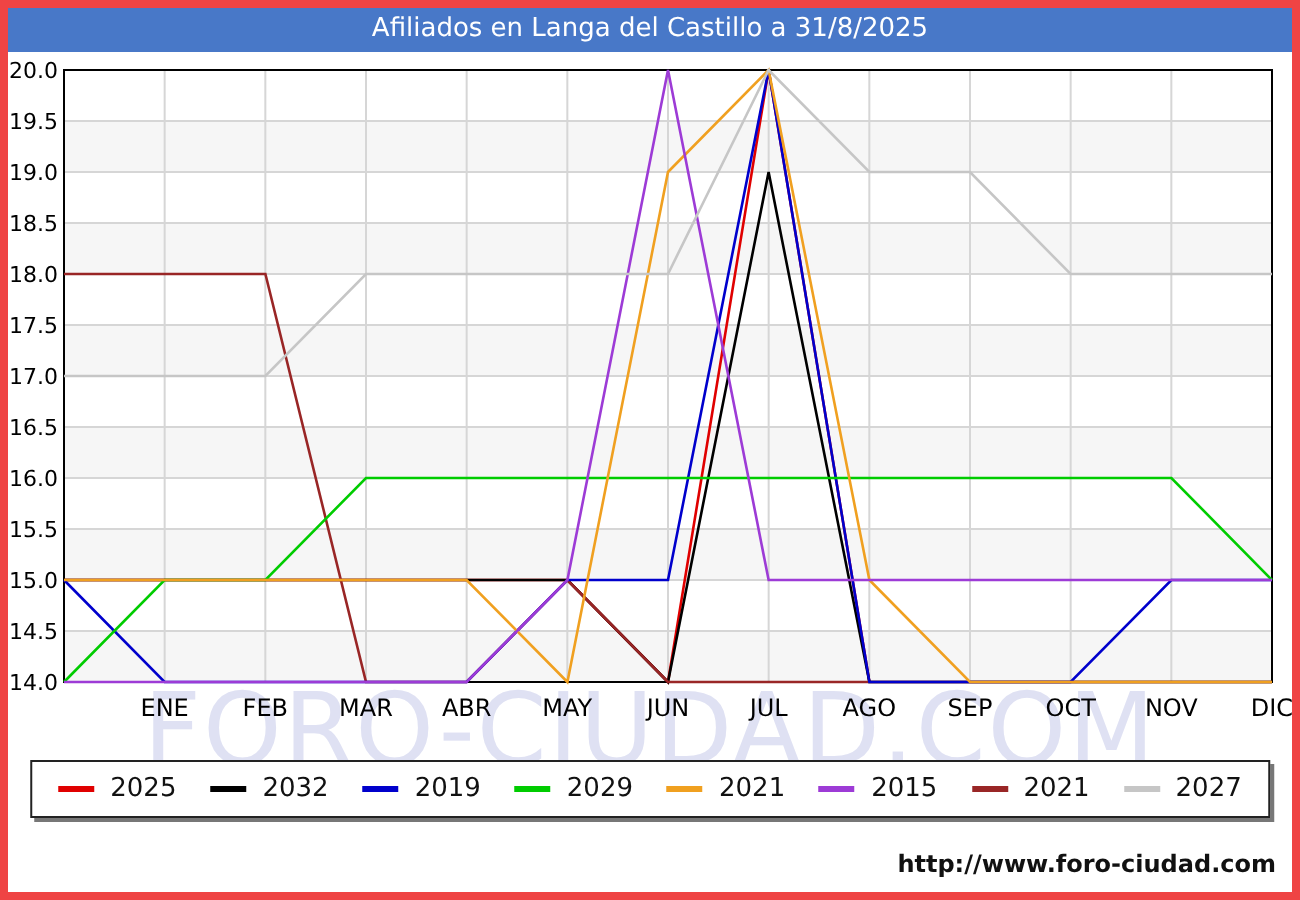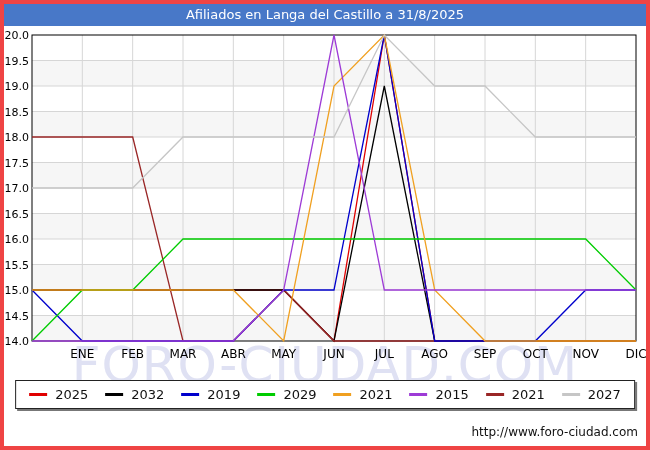--- a/index.html
+++ b/index.html
@@ -8,21 +8,21 @@
             font-size:13px;line-height:22px;text-align:center;}
   #watermark{position:absolute;left:50%;top:332px;transform:translateX(-50%);font-size:50px;
              color:#dfe1f3;white-space:nowrap;z-index:1;letter-spacing:1px;}
   #chart{position:absolute;left:0;top:0;z-index:2;}
   #legend{position:absolute;left:50%;top:376px;transform:translateX(-50%);z-index:3;background:#fff;
           border:1px solid #222;box-shadow:2px 2px 0 #777;display:flex;align-items:center;
           padding:6px 13px;gap:17px;}
   .legend-item{display:flex;align-items:center;gap:8px;}
   .legend-swatch{display:inline-block;width:18px;height:3px;}
   .legend-label{font-size:13px;color:#111;}
-  #footer{position:absolute;right:8px;top:421px;font-size:12px;color:#111;z-index:3;}
+  #footer{position:absolute;right:8px;top:421px;font-size:12px;color:#111;z-index:3;font-weight:bold;}
 </style>
 </head>
 <body>
 
 <div id="frame">
   <div id="titlebar">Afiliados en Langa del Castillo a 31/8/2025</div>
   <div id="watermark">FORO-CIUDAD.COM</div>
   <svg id="chart" width="650" height="420">
       <rect x="28" y="31" width="604" height="25.5" fill="#ffffff"></rect>
       <rect x="28" y="56.5" width="604" height="25.5" fill="#f6f6f6"></rect>

